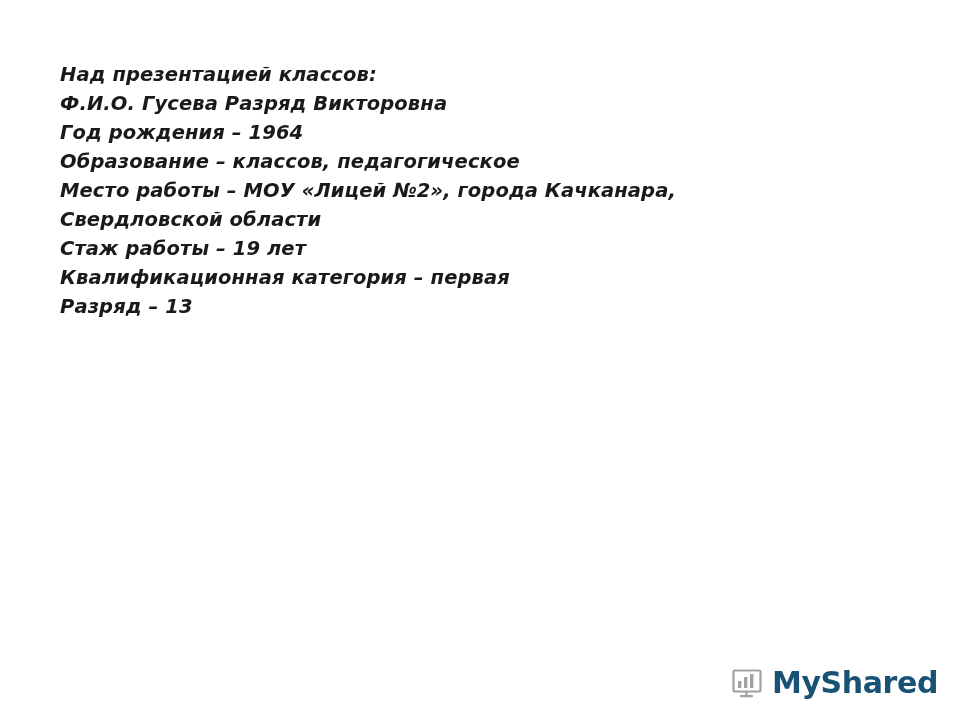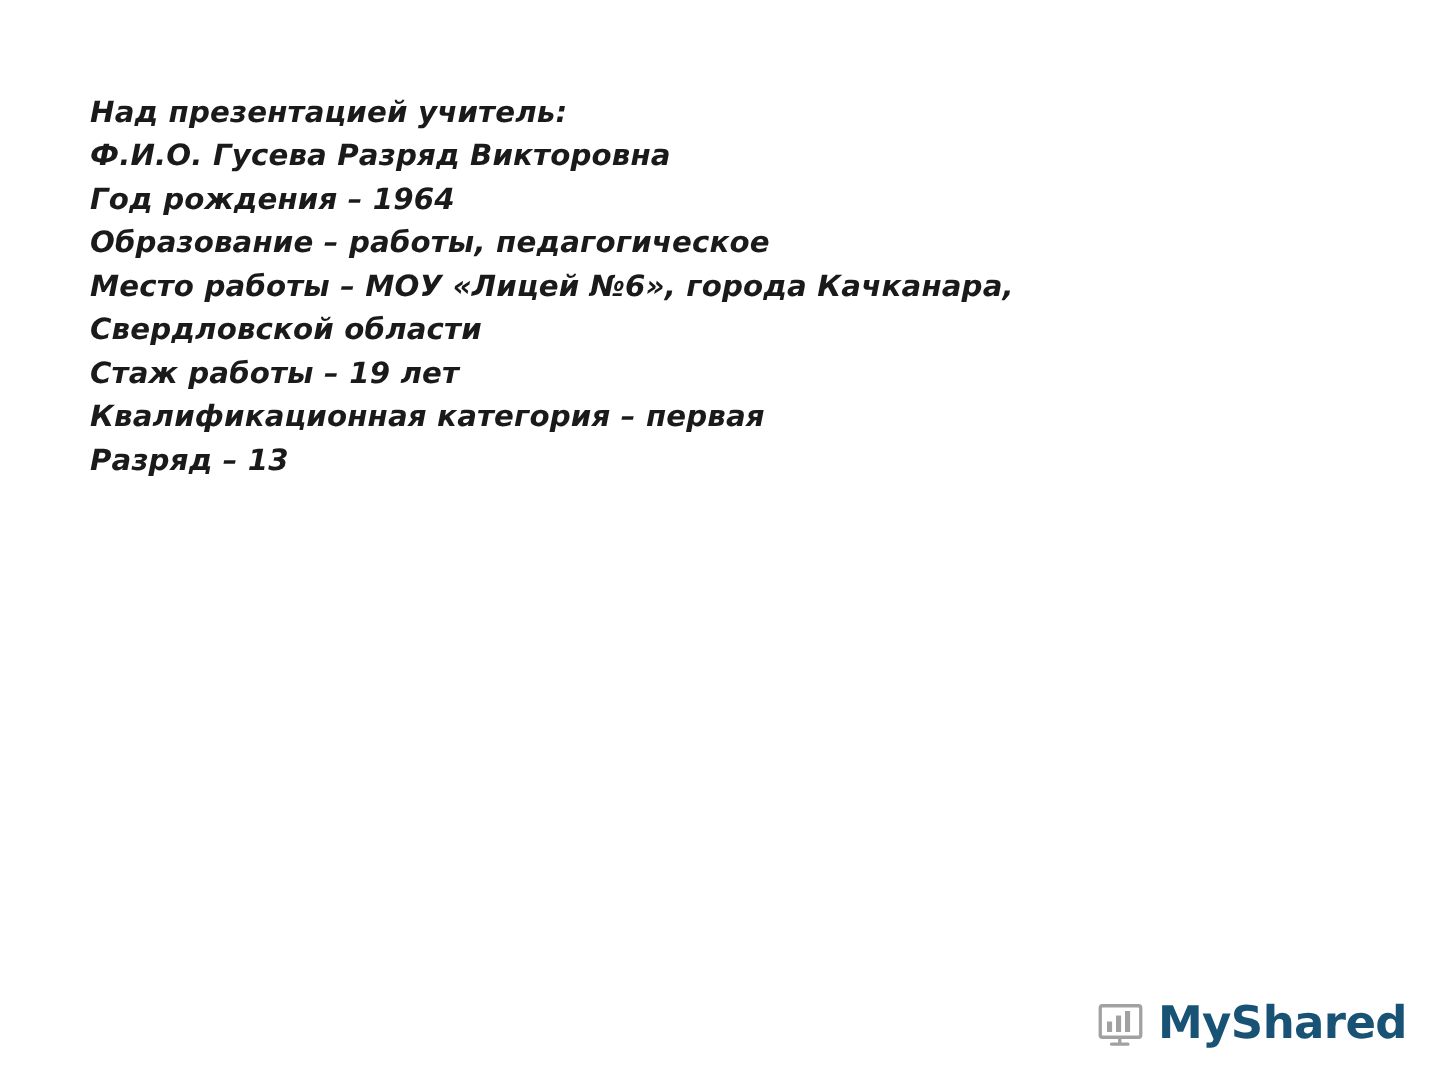--- a/index.html
+++ b/index.html
@@ -65,25 +65,25 @@
     color: #0c4a6e;
     letter-spacing: -0.4px;
   }
 </style>
 </head>
 <body>
 
 <div class="slide">
 
   <div class="text-block">
-    <div class="text-line">Над презентацией учитель:</div>
+    <div class="text-line">Над презентацией классов:</div>
     <div class="text-line">Ф.И.О. Гусева Разряд Викторовна</div>
     <div class="text-line">Год рождения – 1964</div>
-    <div class="text-line">Образование – работы, педагогическое</div>
-    <div class="text-line">Место работы – МОУ «Лицей №6», города Качканара,</div>
+    <div class="text-line">Образование – классов, педагогическое</div>
+    <div class="text-line">Место работы – МОУ «Лицей №2», города Качканара,</div>
     <div class="text-line">Свердловской области</div>
     <div class="text-line">Стаж работы – 19 лет</div>
     <div class="text-line">Квалификационная категория – первая</div>
     <div class="text-line">Разряд – 13</div>
   </div>
 
   <div class="watermark">
     <span class="watermark-logo">
       <svg class="watermark-logo" viewBox="0 0 32 32" xmlns="http://www.w3.org/2000/svg" aria-hidden="true">
         <rect x="2.5" y="3.5" width="27" height="21" rx="1.5" fill="none" stroke="#9d9d9d" stroke-width="2.2"></rect>

